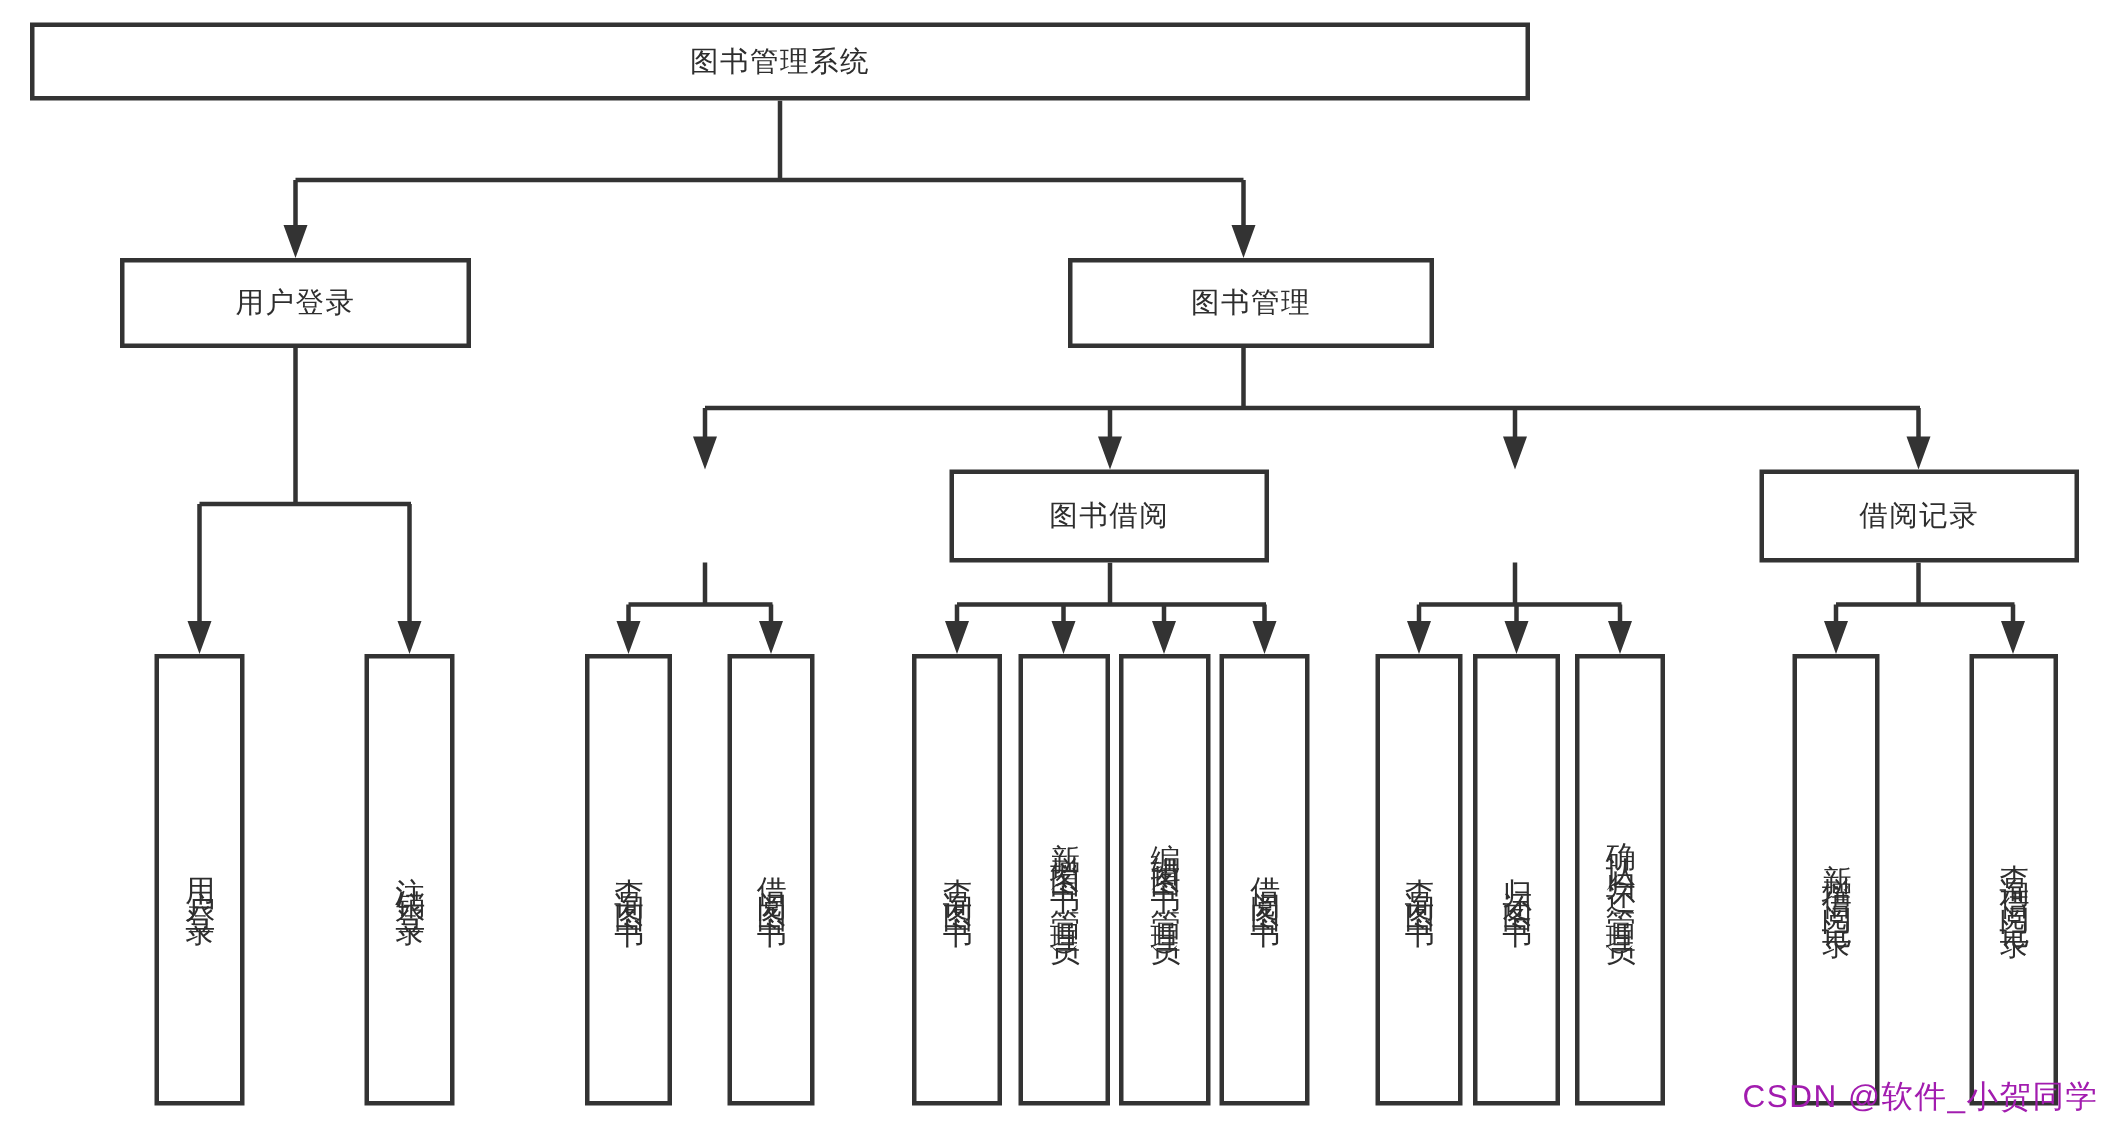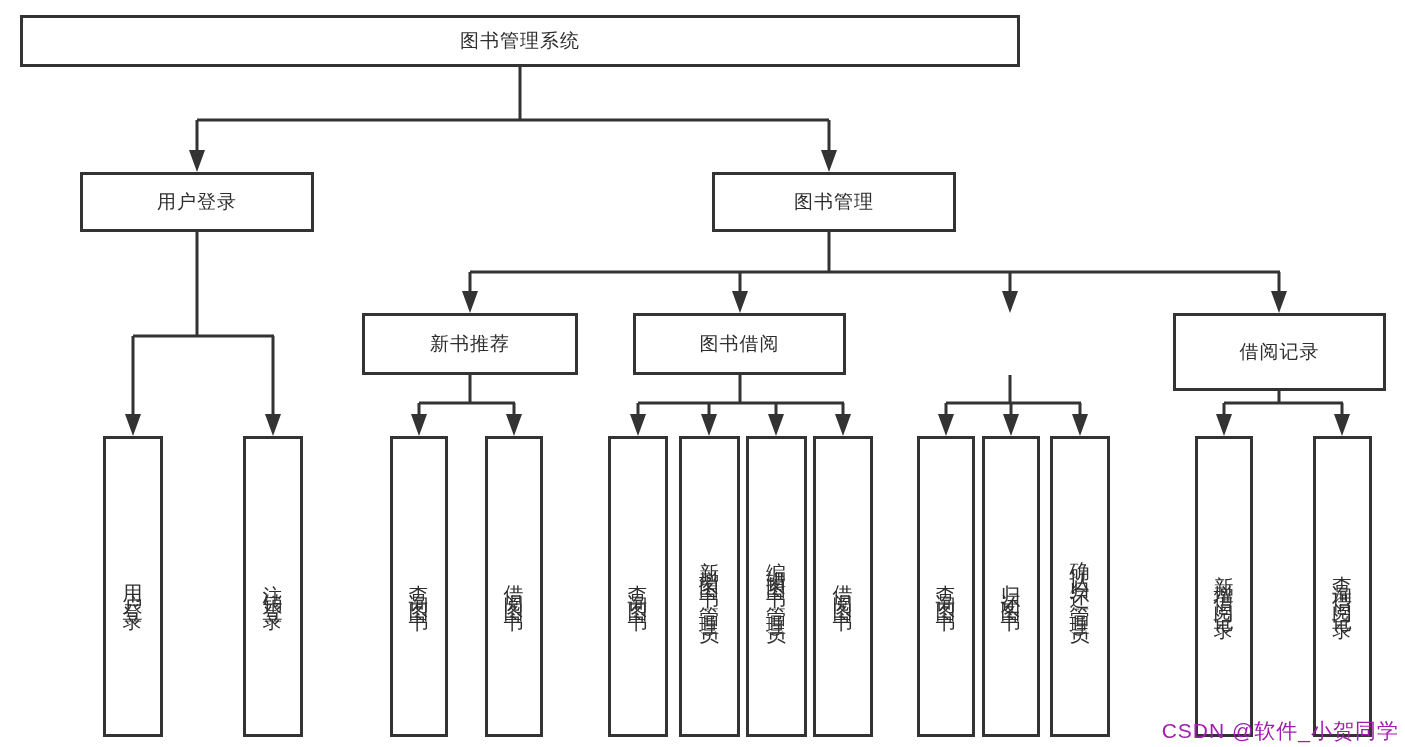--- a/index.html
+++ b/index.html
@@ -123,27 +123,24 @@
     <span>图书管理系统</span>
   </div>
 
   <div class="node" style="left:80px; top:172px; width:234px; height:60px;">
     <span>用户登录</span>
   </div>
   <div class="node" style="left:712px; top:172px; width:244px; height:60px;">
     <span>图书管理</span>
   </div>
 
-  <div class="node" style="left:362px; top:313px; width:216px; height:62px;">
-    <span>新书推荐</span>
-  </div>
   <div class="node" style="left:633px; top:313px; width:213px; height:62px;">
     <span>图书借阅</span>
   </div>
-  <div class="node" style="left:1173px; top:313px; width:213px; height:78px;">
+  <div class="node" style="left:1173px; top:313px; width:213px; height:62px;">
     <span>借阅记录</span>
   </div>
 
   <div class="leaf" style="left:103px; top:436px; width:60px; height:301px;">
     <span class="vtext">用户登录</span>
   </div>
   <div class="leaf" style="left:243px; top:436px; width:60px; height:301px;">
     <span class="vtext">注销登录</span>
   </div>
 

